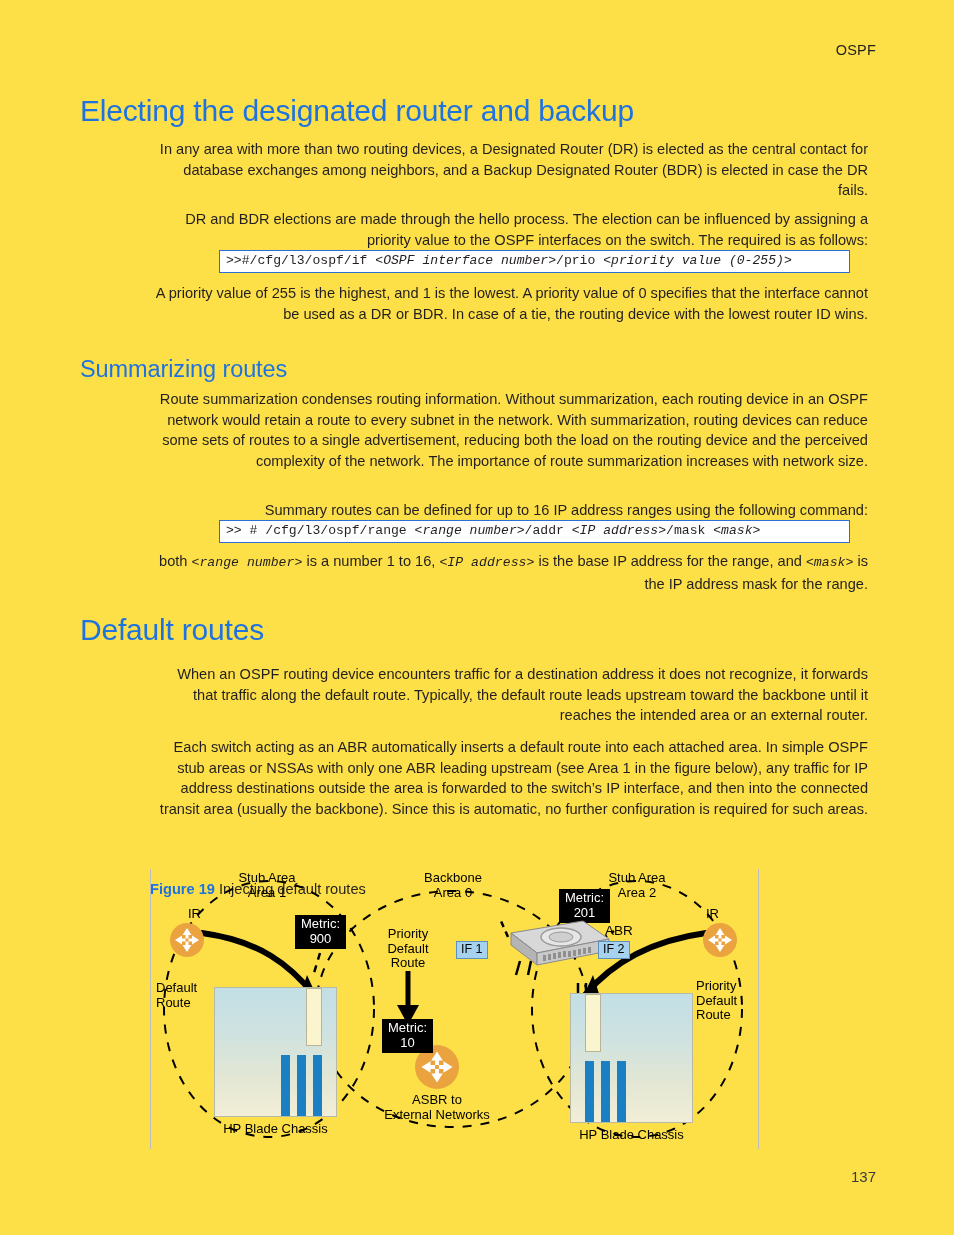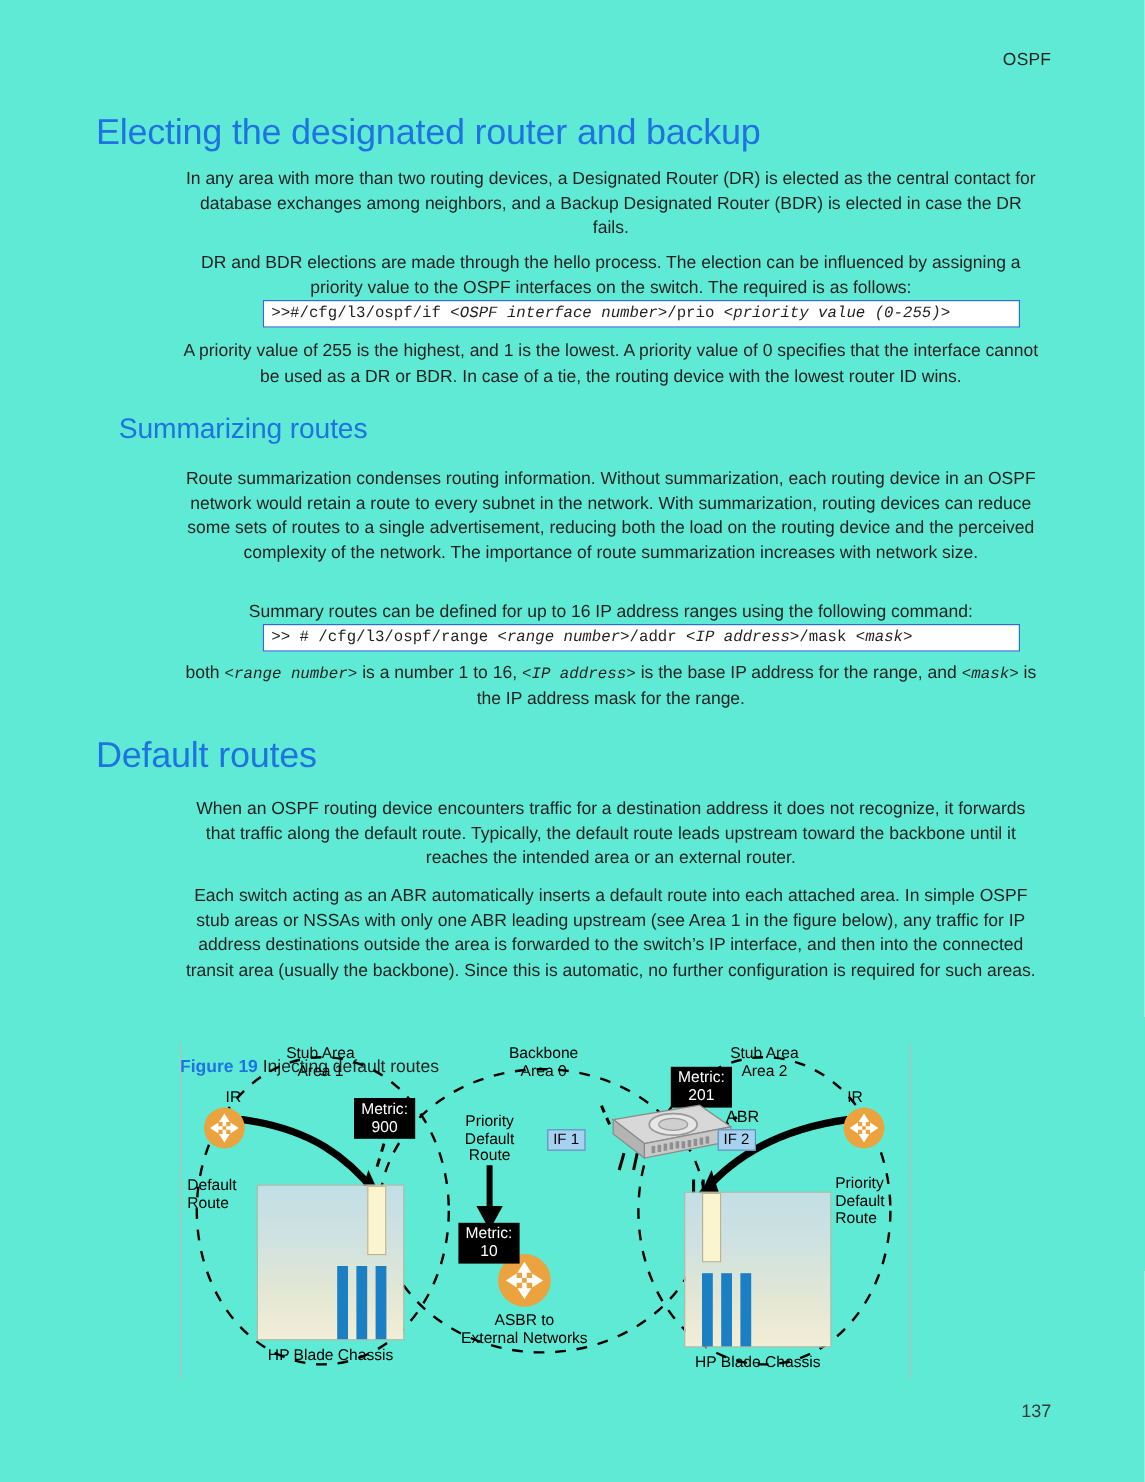--- a/index.html
+++ b/index.html
@@ -8,21 +8,21 @@
     background: #ffffff;
   }
   body {
     font-family: "Liberation Sans", sans-serif;
     color: #231f20;
   }
   #page {
     position: relative;
     width: 954px;
     height: 1235px;
-    background: #5eead4;
+    background: #fde047;
     overflow: hidden;
   }
 
   
   .running-head {
     position: absolute;
     top: 42px;
     right: 78px;
     font-size: 14.5px;
     color: #231f20;
@@ -50,21 +50,21 @@
   }
 
   
   .para {
     position: absolute;
     left: 150px;
     width: 718px;
     font-size: 14.6px;
     line-height: 20.6px;
     color: #231f20;
-    text-align: center;
+    text-align: right;
   }
   .para .mono {
     font-family: "Liberation Mono", "DejaVu Sans Mono", monospace;
     font-size: 13.2px;
     font-style: italic;
   }
 
   
   .codebox {
     position: absolute;
@@ -196,21 +196,21 @@
   <div class="h1" style="top:94px;">Electing the designated router and backup</div>
 
   <div class="para" style="top:139px;">In any area with more than two routing devices, a Designated Router (DR) is elected as the central contact for database exchanges among neighbors, and a Backup Designated Router (BDR) is elected in case the DR fails.</div>
 
   <div class="para" style="top:209px;">DR and BDR elections are made through the hello process. The election can be influenced by assigning a priority value to the OSPF interfaces on the switch. The required is as follows:</div>
 
   <div class="codebox" style="left:219px; top:250px; width:631px;">&gt;&gt;#/cfg/l3/ospf/if <i>&lt;OSPF interface number&gt;</i>/prio <i>&lt;priority value (0-255)&gt;</i></div>
 
   <div class="para" style="top:283px;">A priority value of 255 is the highest, and 1 is the lowest. A priority value of 0 specifies that the interface cannot be used as a DR or BDR. In case of a tie, the routing device with the lowest router ID wins.</div>
 
-  <div class="h2" style="top:344px;margin-left:19px;">Summarizing routes</div>
+  <div class="h2" style="top:356px;">Summarizing routes</div>
 
   <div class="para" style="top:389px;">Route summarization condenses routing information. Without summarization, each routing device in an OSPF network would retain a route to every subnet in the network. With summarization, routing devices can reduce some sets of routes to a single advertisement, reducing both the load on the routing device and the perceived complexity of the network. The importance of route summarization increases with network size.</div>
 
   <div class="para" style="top:500px;">Summary routes can be defined for up to 16 IP address ranges using the following command:</div>
 
   <div class="codebox" style="left:219px; top:520px; width:631px;">&gt;&gt; # /cfg/l3/ospf/range <i>&lt;range number&gt;</i>/addr <i>&lt;IP address&gt;</i>/mask <i>&lt;mask&gt;</i></div>
 
   <div class="para" style="top:551px;">
     <span>both </span><span class="mono">&lt;range number&gt;</span><span> is a number 1 to 16, </span><span class="mono">&lt;IP address&gt;</span><span> is the base IP address for the range, and </span><span class="mono">&lt;mask&gt;</span><span> is the IP address mask for the range.</span>
   </div>

